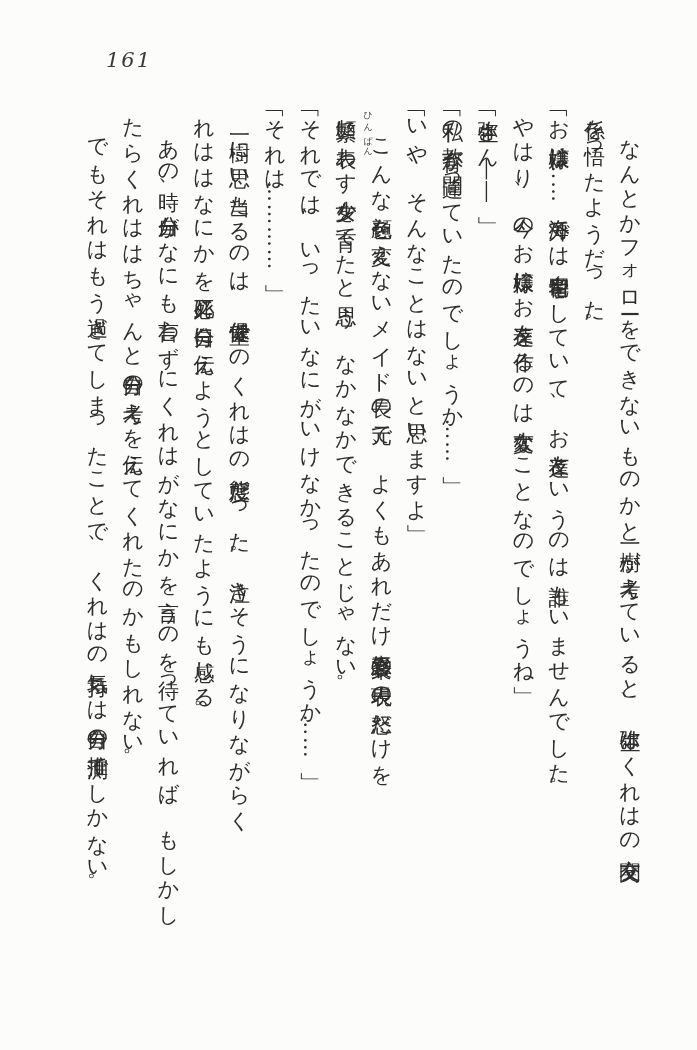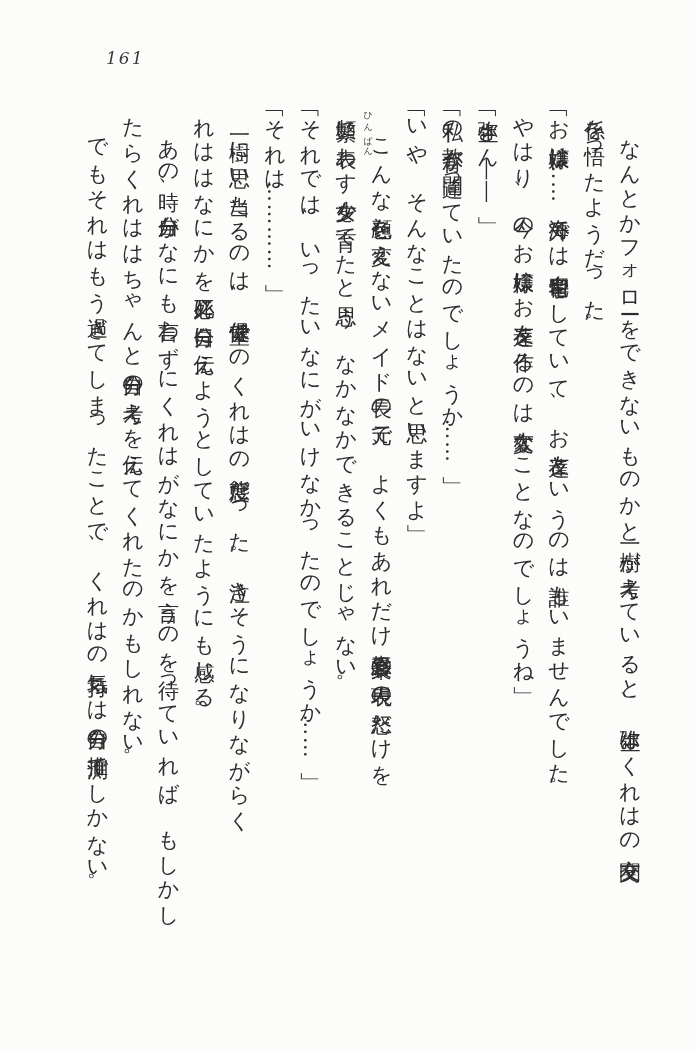--- a/index.html
+++ b/index.html
@@ -15,21 +15,21 @@
     font-family: "DejaVu Serif", "Liberation Serif", serif;
   }
   .page {
     position: absolute;
     inset: 0;
   }
   .page-number {
     position: absolute;
     top: 48px;
     left: 106px;
-    font-size: 17px;
+    font-size: 21px;
     font-style: italic;
     color: #3a3a3a;
     letter-spacing: 2px;
     user-select: none;
   }
   .text-block {
     position: absolute;
     top: 103px;
     right: 50px;
     height: 862px;

